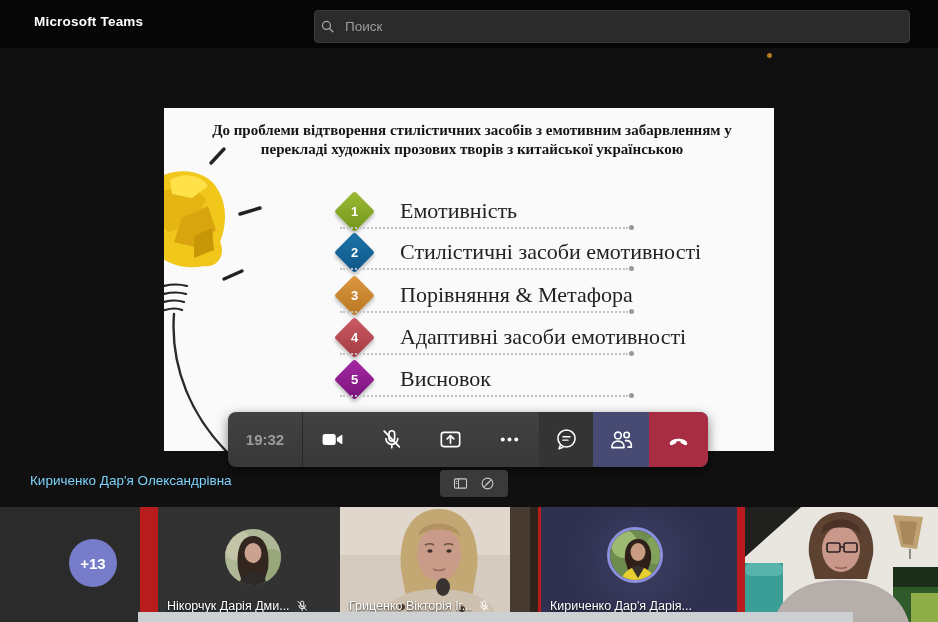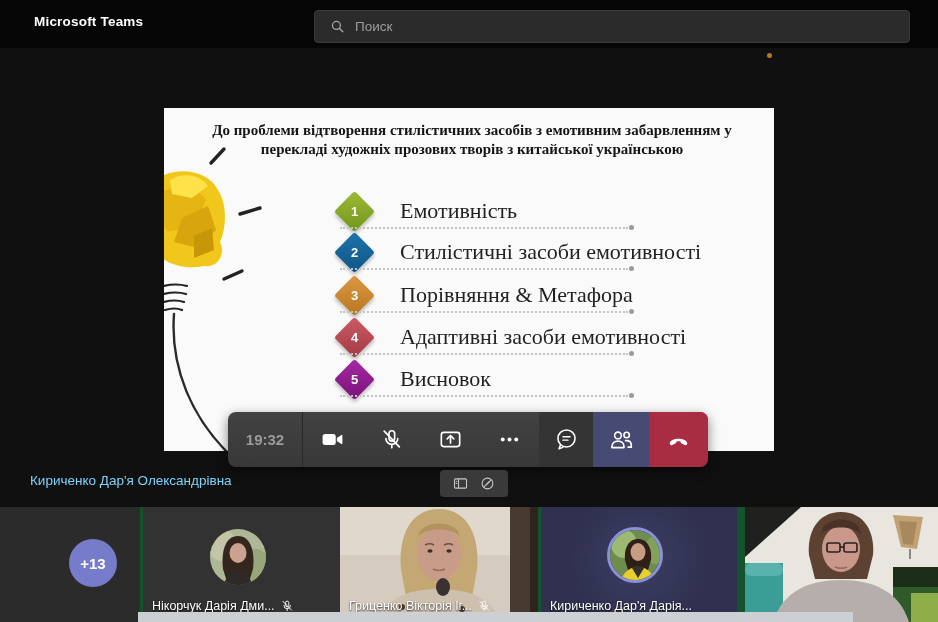--- a/index.html
+++ b/index.html
@@ -8,21 +8,21 @@
     position:relative; width:938px; height:622px; overflow:hidden;
     background:#0d0d0d; font-family:"Liberation Sans", sans-serif;
     -webkit-font-smoothing:antialiased;
   }
   
   .topbar { position:absolute; left:0; top:0; width:938px; height:48px; background:#060606; }
   .app-title { position:absolute; left:28px; top:14px; color:#fff; font-size:13.5px; font-weight:bold; letter-spacing:.2px;padding-left:6px; }
   .searchbox {
     position:absolute; left:314px; top:10px; width:596px; height:33px;
     background:#2b2b2b; border:1px solid #3a3a3a; border-radius:4px;
-    display:flex; align-items:center; padding:0 14px; gap:9px;
+    display:flex; align-items:center; padding:0 4px; gap:9px;
   }
   .searchbox input {
     flex:1; background:transparent; border:none; outline:none;
     color:#d0d0d0; font-size:13.5px; font-family:"Liberation Sans", sans-serif;
   }
   .searchbox input::placeholder { color:#9d9d9d; }
   
   .stage { position:absolute; left:0; top:48px; width:938px; height:459px; background:#101010; }
   .slide {
     position:absolute; left:164px; top:60px; width:610px; height:343px;
@@ -56,21 +56,21 @@
   .cb-btn { width:59px; display:flex; align-items:center; justify-content:center; cursor:pointer; }
   .cb-chat { width:54px; background:#343434; }
   .cb-people { width:56px; }
   .cb-hangup { width:59px; }
   .presenter-name { position:absolute; left:30px; top:425px; color:#7dd3fc; font-size:13.5px; }
   .mini-pill {
     position:absolute; left:440px; top:422px; width:68px; height:27px;
     background:#3a3a3a; border-radius:4px; display:flex; align-items:center; justify-content:center; gap:10px;
   }
   
-  .strip { position:absolute; left:0; top:507px; width:938px; height:115px; background:#14532d;text-align:right; }
+  .strip { position:absolute; left:0; top:507px; width:938px; height:115px; background:#b91c1c;text-align:right; }
   .tile { position:absolute; top:0; height:115px; overflow:hidden; cursor:pointer; }
   .tile-label {
     position:absolute; left:9px; bottom:9px; display:flex; align-items:center; gap:5px;
     color:#fff; font-size:12.5px; text-shadow:0 1px 2px rgba(0,0,0,.9); white-space:nowrap;
   }
   .overflow-circle {
     position:absolute; left:69px; top:32px; width:48px; height:48px; border-radius:50%;
     display:flex; align-items:center; justify-content:center;
     color:#fff; font-size:15px; font-weight:bold;
   }
@@ -252,21 +252,21 @@
       </span>
     </div>
   </div>
 
   <div class="strip">
 
     <div class="tile" style="left:0;width:140px;background:#2b2b2b">
       <div class="overflow-circle" style="background: rgb(118, 124, 201);">+13</div>
     </div>
 
-    <div class="tile" style="left:143px;width:220px;background:#323232">
+    <div class="tile" style="left:158px;width:220px;background:#323232">
       <div class="avatar-circle" style="left:67px;top:22px;width:56px;height:56px">
         <svg width="56" height="56" viewBox="0 0 56 56">
           <rect width="56" height="56" fill="#aeb896"></rect>
           <ellipse cx="12" cy="16" rx="14" ry="16" fill="#cdc9ae" opacity=".7"></ellipse>
           <ellipse cx="46" cy="38" rx="14" ry="18" fill="#8fa06c" opacity=".7"></ellipse>
           <path d="M28,7 C15,7 11,23 13,40 L18,56 H38 L43,40 C45,23 41,7 28,7 Z" fill="#33261f"></path>
           <ellipse cx="28" cy="24" rx="8.5" ry="10" fill="#caa28f"></ellipse>
           <path d="M14,56 C16,46 22,43 28,43 S40,46 42,56 Z" fill="#2e2a28"></path>
         </svg>
       </div>

